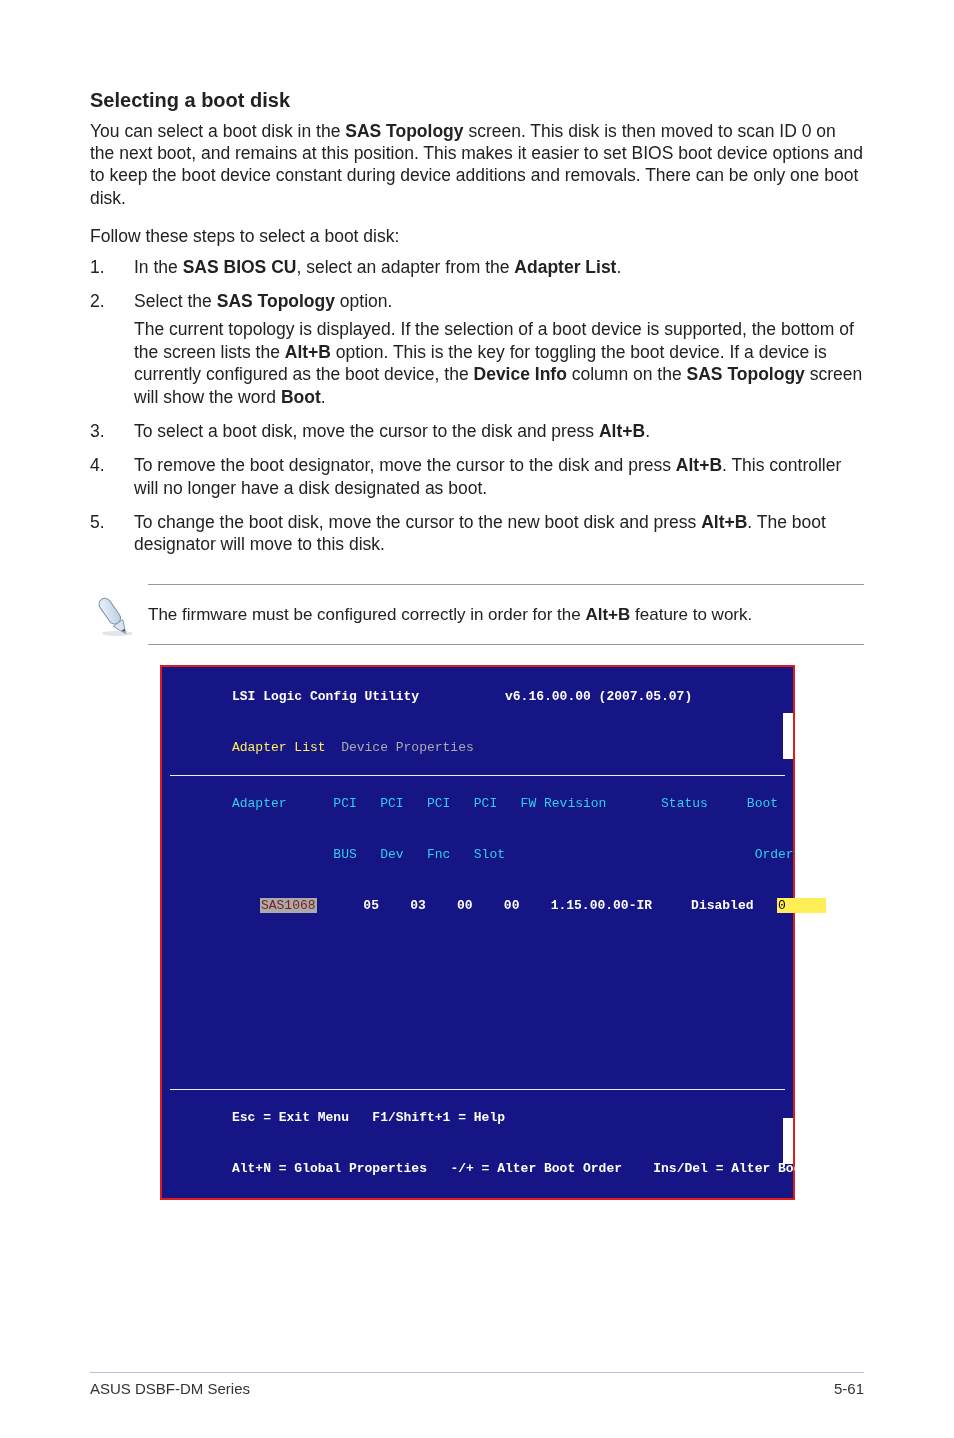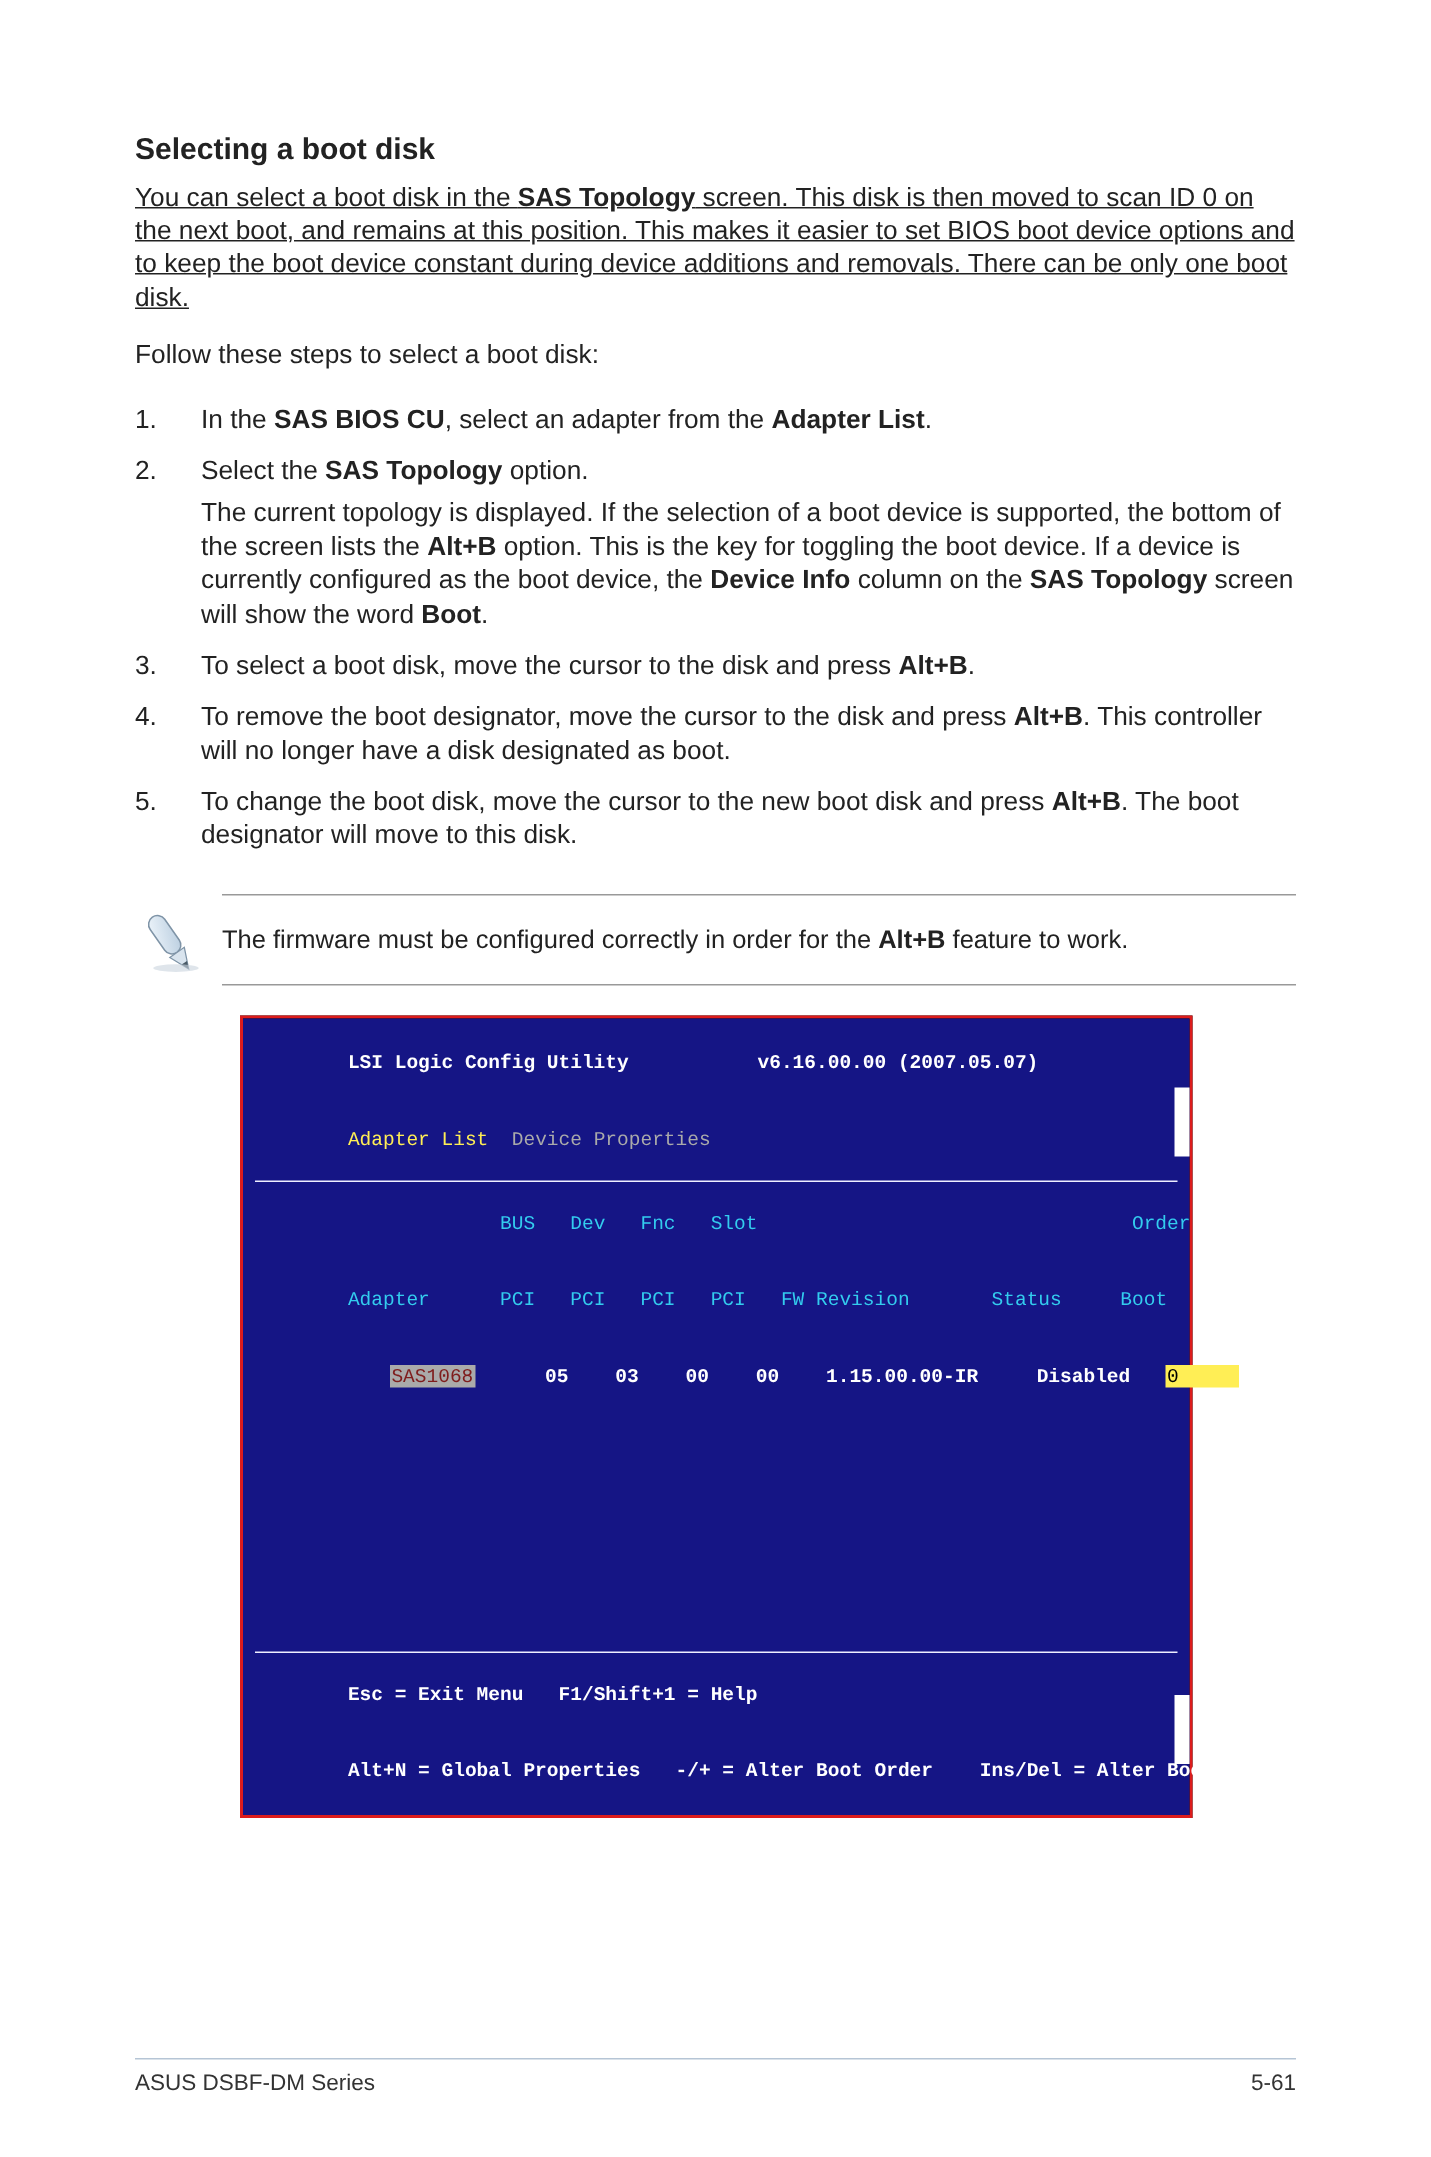--- a/index.html
+++ b/index.html
@@ -29,24 +29,23 @@
     min-height: 1438px;
     position: relative;
   }
   h2.title {
     font-size: 20px;
     font-weight: bold;
     margin: 0 0 6px 0;
   }
   p.lead {
     margin: 0 0 16px 0;
-    text-decoration: underline;
   }
   p.follow {
-    margin: 6px 0 20px 0;
+    margin: 6px 0 8px 0;
   }
   ol.steps {
     list-style: none;
     padding: 0;
     margin: 0 0 18px 0;
   }
   ol.steps > li {
     display: flex;
     gap: 22px;
     margin-bottom: 6px;
@@ -218,24 +217,24 @@
   <div class="bios-outer">
     <div class="bios">
       <div class="row">
         <span class="c-white">LSI Logic Config Utility</span><span>           </span><span class="c-white">v6.16.00.00 (2007.05.07)</span>
       </div>
       <div class="row">
         <span class="c-yellow">Adapter List</span><span>  </span><span class="c-grey">Device Properties</span>
       </div>
       <div class="sep"></div>
       <div class="row">
+        <span class="c-cyan">Adapter</span><span>      </span><span class="c-cyan">PCI</span><span>   </span><span class="c-cyan">PCI</span><span>   </span><span class="c-cyan">PCI</span><span>   </span><span class="c-cyan">PCI</span><span>   </span><span class="c-cyan">FW Revision</span><span>       </span><span class="c-cyan">Status</span><span>     </span><span class="c-cyan">Boot</span>
+      </div>
+      <div class="row">
         <span>             </span><span class="c-cyan">BUS</span><span>   </span><span class="c-cyan">Dev</span><span>   </span><span class="c-cyan">Fnc</span><span>   </span><span class="c-cyan">Slot</span><span>                                </span><span class="c-cyan">Order</span>
-      </div>
-      <div class="row">
-        <span class="c-cyan">Adapter</span><span>      </span><span class="c-cyan">PCI</span><span>   </span><span class="c-cyan">PCI</span><span>   </span><span class="c-cyan">PCI</span><span>   </span><span class="c-cyan">PCI</span><span>   </span><span class="c-cyan">FW Revision</span><span>       </span><span class="c-cyan">Status</span><span>     </span><span class="c-cyan">Boot</span>
       </div>
       <div class="row">
         <span class="inv-grey">SAS1068</span><span>      </span><span class="c-white">05</span><span>    </span><span class="c-white">03</span><span>    </span><span class="c-white">00</span><span>    </span><span class="c-white">00</span><span>    </span><span class="c-white">1.15.00.00-IR</span><span>     </span><span class="c-white">Disabled</span><span>   </span><span class="inv-yellow"><span>0</span>     </span>
       </div>
 
       <div class="scroll-top"></div>
       <div class="scroll-bot"></div>
       <div class="spacer"></div>
 
       <div class="sep"></div>

